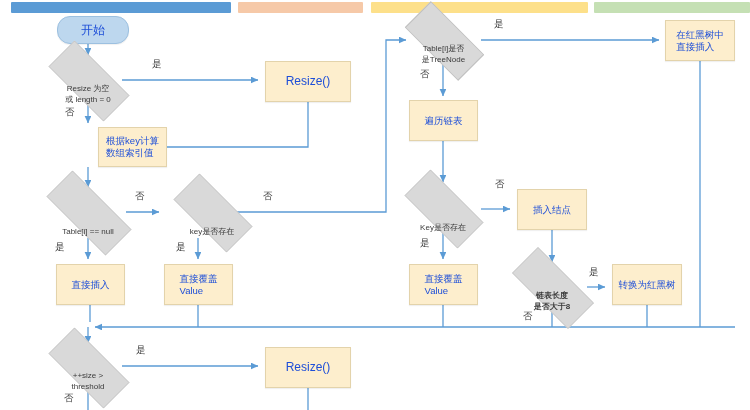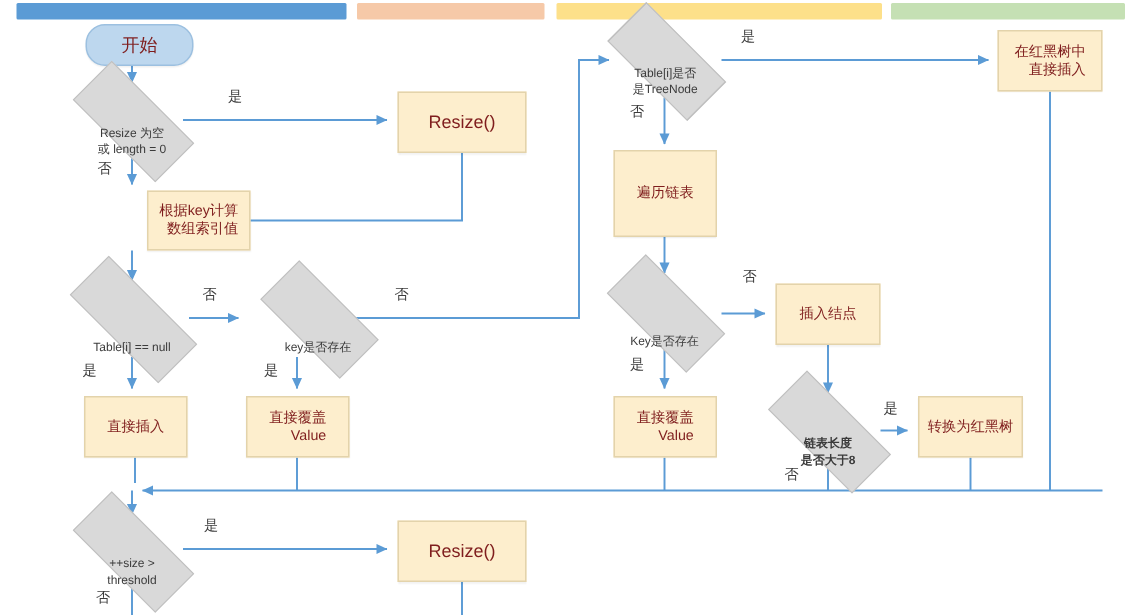--- a/index.html
+++ b/index.html
@@ -14,22 +14,22 @@
   svg.wires{position:absolute;left:0;top:0;width:750px;height:410px;pointer-events:none;}
 
   
   .topbar{position:absolute;height:11px;border-radius:1px;}
 
   
   .node{
     position:absolute;
     box-sizing:border-box;
     display:flex;align-items:center;justify-content:center;
-    text-align:right;
-    color:#7f1d1d;
+    text-align:left;
+    color:#1d4ed8;
     line-height:1.25;
     z-index:3;
   }
   .proc{
     background:#fdeecd;
     border:1px solid #e3d3ab;
     font-size:9.5px;
     box-shadow:0 1px 1px rgba(0,0,0,.06);
   }
   .proc.big{font-size:12px;font-family:"Liberation Sans","DejaVu Sans",sans-serif;}
@@ -205,21 +205,21 @@
     </div>
   </div>
 
   <div class="node proc" style="left:665px;top:20px;width:70px;height:41px;">
     <div>
       <div>在红黑树中</div>
       <div>直接插入</div>
     </div>
   </div>
 
-  <div class="node proc" style="left:409px;top:100px;width:69px;height:58px;">
+  <div class="node proc" style="left:409px;top:100px;width:69px;height:41px;">
     <span>遍历链表</span>
   </div>
 
   <div class="dec" style="left:391px;top:183px;width:104px;height:50px;">
     <div class="shape"></div>
     <div class="lbl">Key是否存在</div>
   </div>
 
   <div class="node proc" style="left:517px;top:189px;width:70px;height:41px;">
     <span>插入结点</span>

